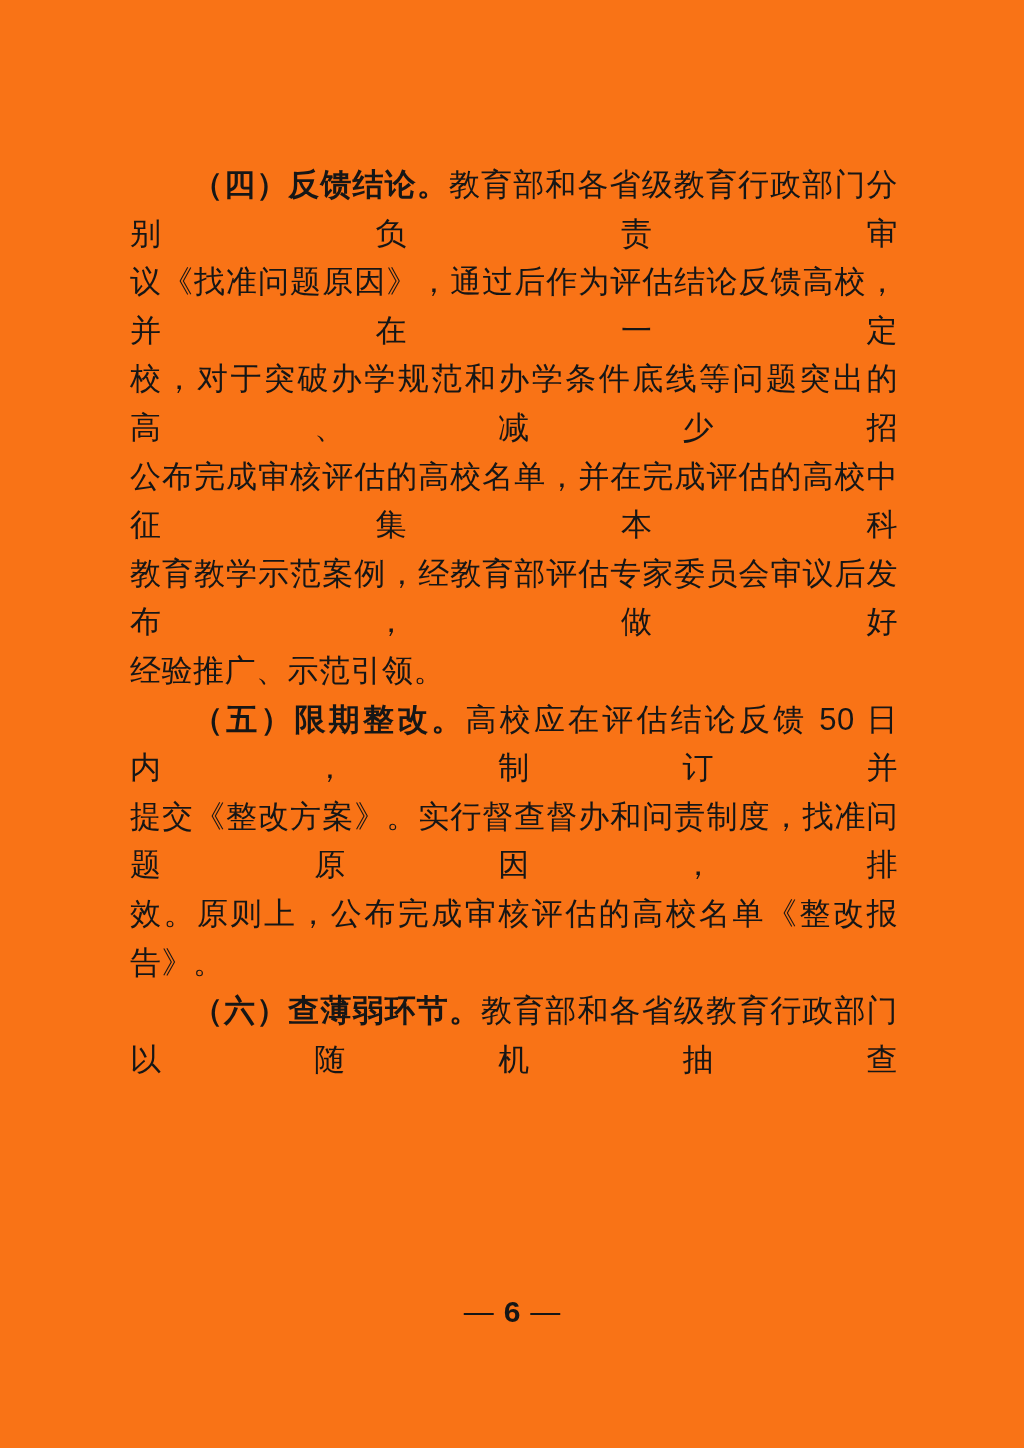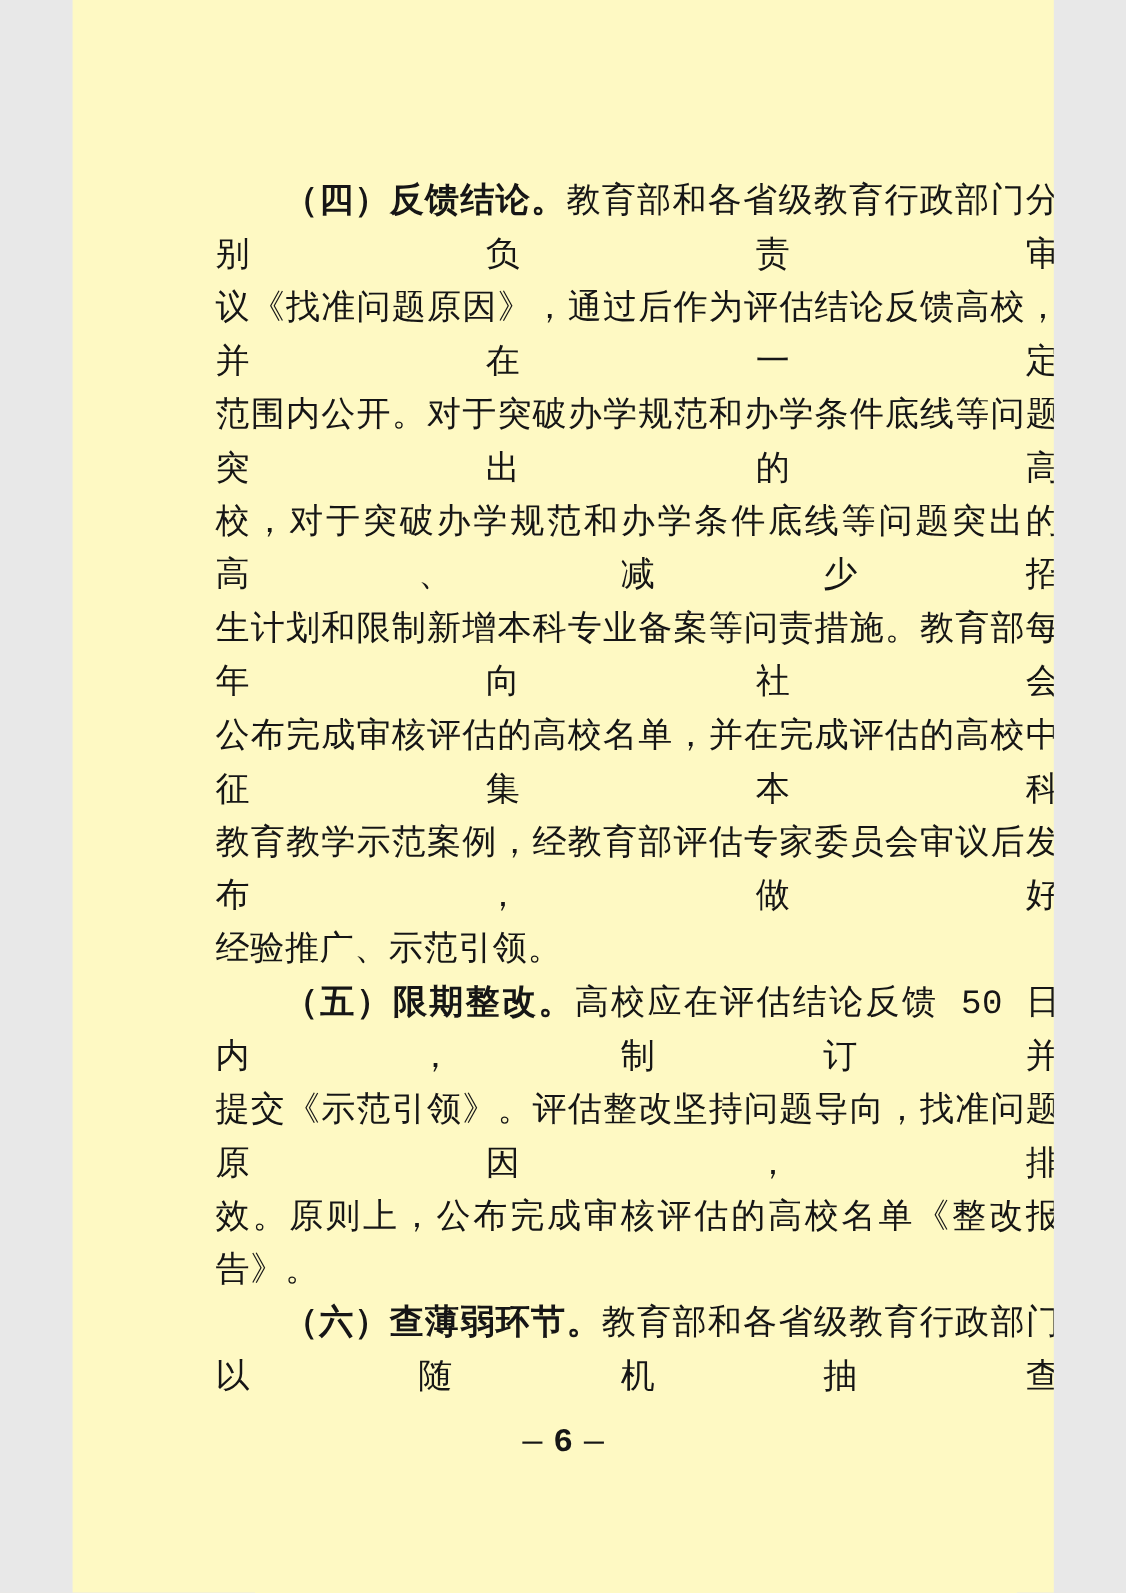--- a/index.html
+++ b/index.html
@@ -2,26 +2,26 @@
 <html><head>
 <meta charset="utf-8">
 <style>
   html, body {
     margin: 0;
     padding: 0;
     background: #e8e8e8;
   }
   .page {
     position: relative;
-    width: 892px;
+    width: 1024px;
     height: 1448px;
     margin: 0 auto;
-    background: #fef9c3;
+    background: #f97316;
     color: #161616;
-    font-family: Liberation Mono, monospace;
+    font-family: Liberation Sans, sans-serif;
     overflow: hidden;
   }
   .doc {
     position: absolute;
     left: 130px;
     top: 161px;
     width: 768px;
   }
   .line {
     display: block;
@@ -61,29 +61,27 @@
   }
 </style>
 </head>
 <body>
 
 <div class="page">
   <div class="doc">
 
     <span class="line fill indent"><b class="lead">（四）反馈结论。</b><span>教育部和各省级教育行政部门分别负责审</span></span>
     <span class="line fill">议《找准问题原因》，通过后作为评估结论反馈高校，并在一定</span>
-    <span class="line fill">范围内公开。对于突破办学规范和办学条件底线等问题突出的高</span>
     <span class="line fill">校，对于突破办学规范和办学条件底线等问题突出的高、减少招</span>
-    <span class="line fill">生计划和限制新增本科专业备案等问责措施。教育部每年向社会</span>
     <span class="line fill">公布完成审核评估的高校名单，并在完成评估的高校中征集本科</span>
     <span class="line fill">教育教学示范案例，经教育部评估专家委员会审议后发布，做好</span>
     <span class="line">经验推广、示范引领。</span>
 
     <span class="line fill indent"><b class="lead">（五）限期整改。</b><span>高校应在评估结论反馈 50 日内，制订并</span></span>
-    <span class="line fill">提交《示范引领》。评估整改坚持问题导向，找准问题原因，排</span>
+    <span class="line fill">提交《整改方案》。实行督查督办和问责制度，找准问题原因，排</span>
     <span class="line">效。原则上，公布完成审核评估的高校名单《整改报告》。</span>
 
     <span class="line fill indent"><b class="lead">（六）查薄弱环节。</b><span>教育部和各省级教育行政部门以随机抽查</span></span>
 
   </div>
 
   <div class="footer">
     <span class="dash">—</span><span class="num">6</span><span class="dash">—</span>
   </div>
 </div>

